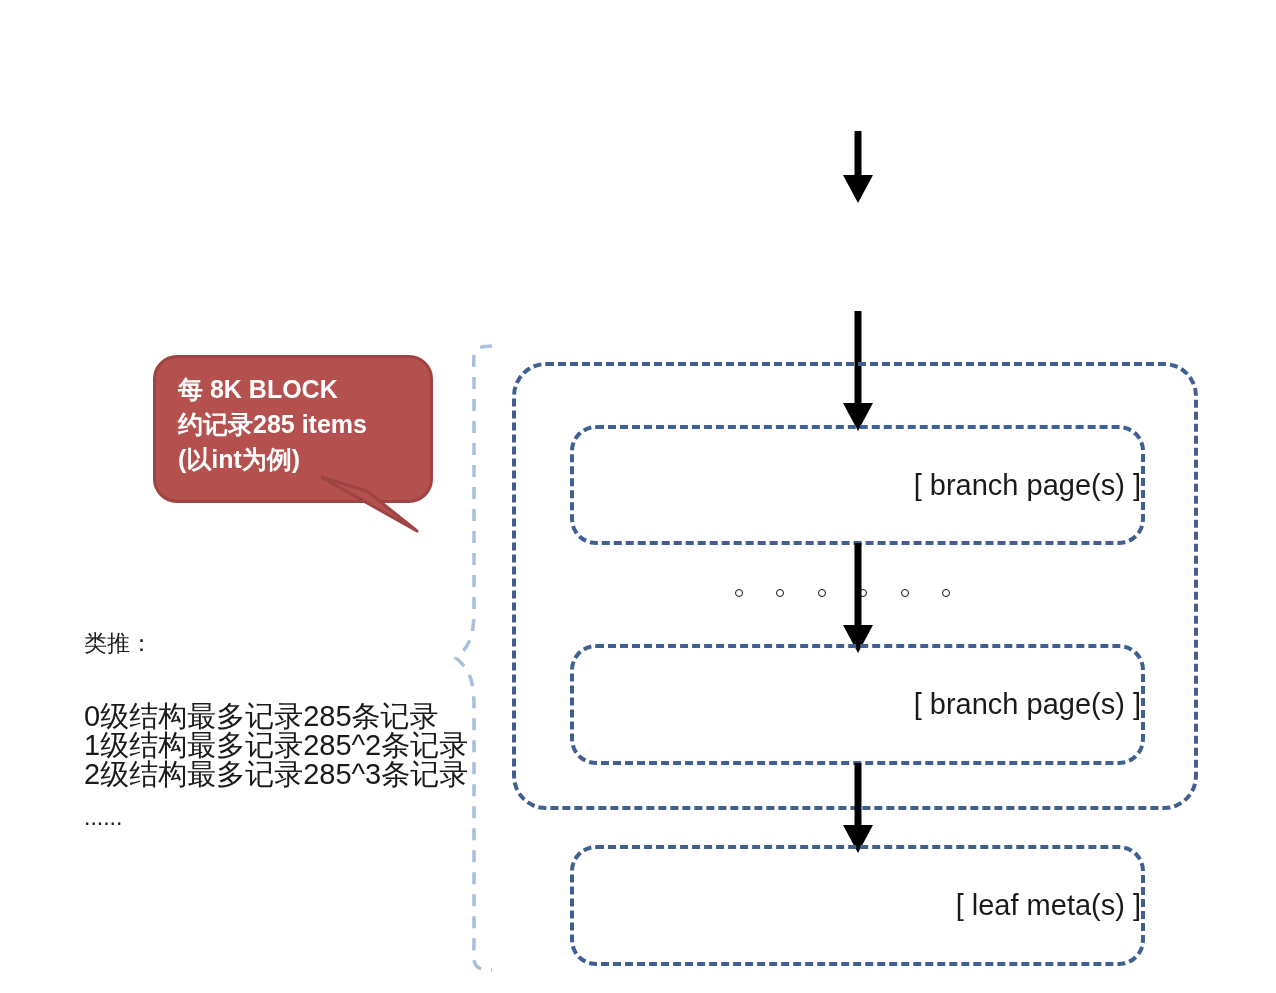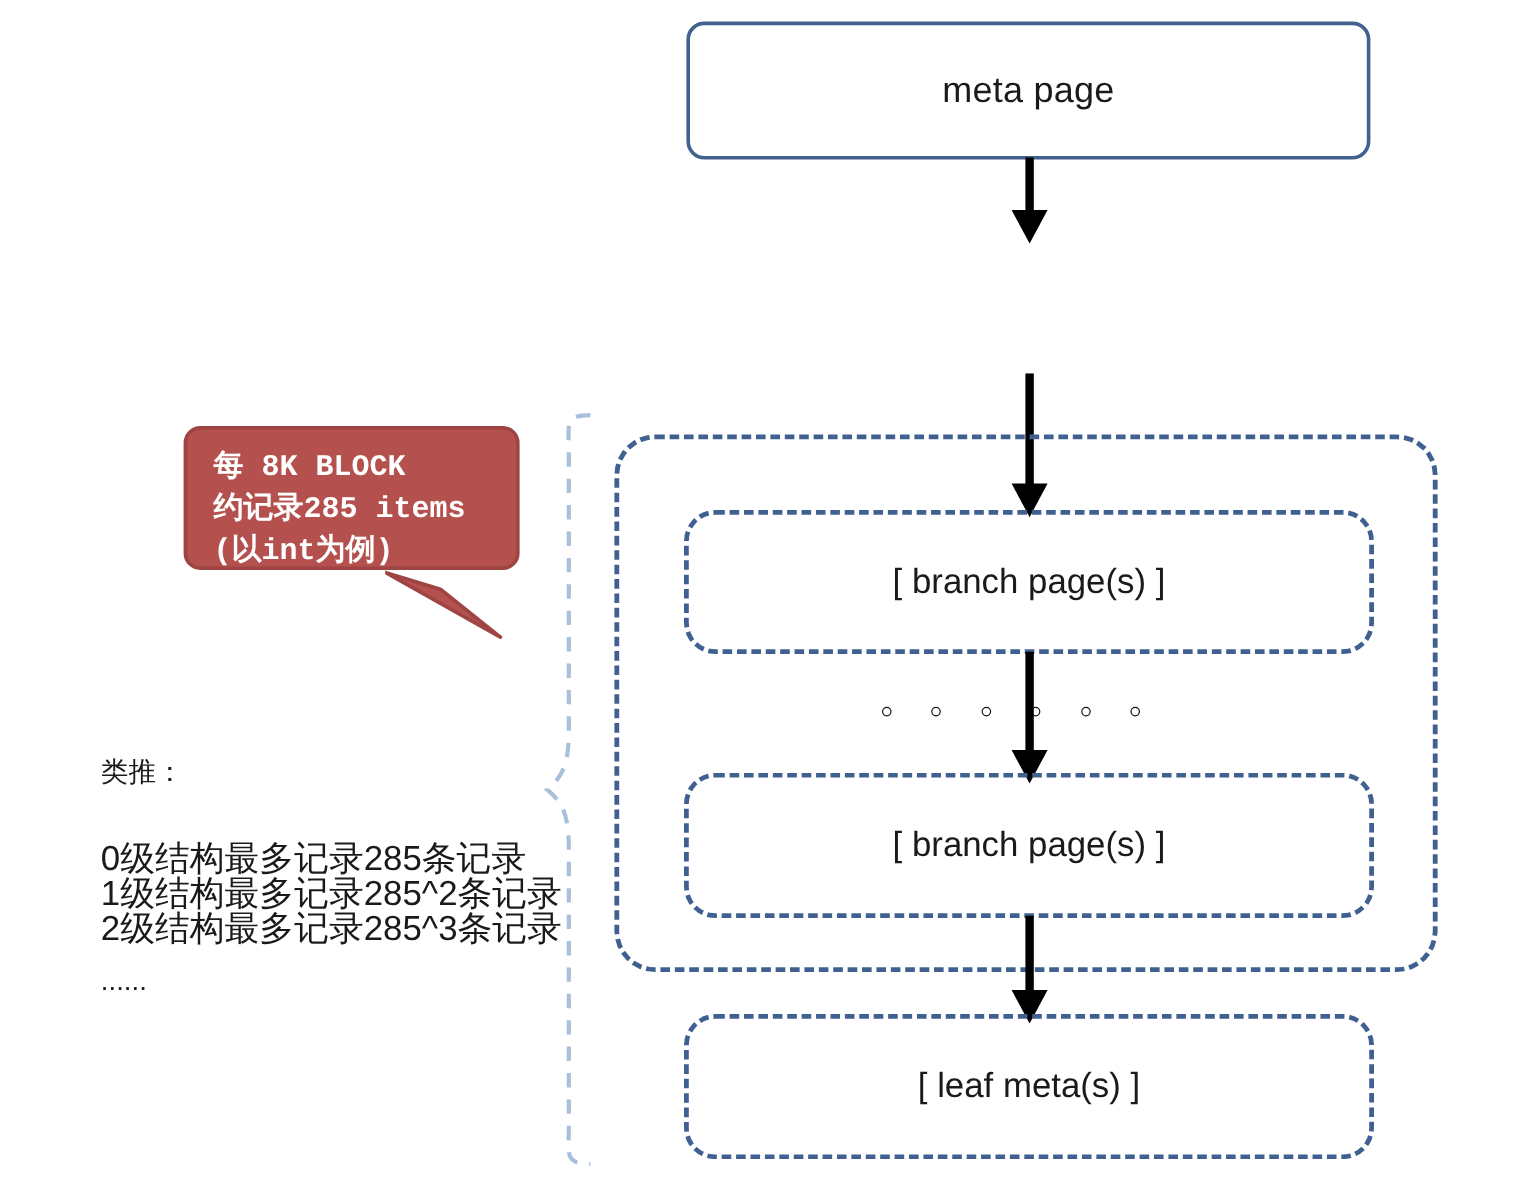--- a/index.html
+++ b/index.html
@@ -44,21 +44,21 @@
   .dashdot-box {
     position: absolute;
     box-sizing: border-box;
     border: 4px dashed #3F6091;
     border-radius: 26px;
     background: transparent;
   }
   .dashdot-inner {
     display: flex;
     align-items: center;
-    justify-content: center;
+    justify-content: flex-end;
   }
   .dashdot-inner .box-label {
     font-size: 29px;
     color: #1a1a1a;
     white-space: nowrap;
   }
 
   #branch-group-container {
     left: 512px; top: 362px; width: 686px; height: 448px;
     border-radius: 34px;
@@ -113,27 +113,26 @@
     position: absolute;
     left: 153px;
     top: 355px;
     width: 280px;
     height: 136px;
   }
   #block-callout .callout-body {
     position: absolute;
     left: 0; top: 0;
     width: 280px;
-    height: 120px;
+    height: 148px;
     box-sizing: border-box;
     background: #B4504E;
     border: 3px solid #9E4442;
-    border-radius: 14px;
+    border-radius: 24px;
     padding: 14px 20px 10px 22px;
-    font-family: Liberation Mono, monospace;
   }
   #block-callout .callout-line {
     color: #ffffff;
     font-size: 25px;
     line-height: 35px;
     white-space: nowrap;
     font-weight: 600;
   }
   #block-callout .callout-tail {
     position: absolute;
@@ -166,23 +165,20 @@
     font-size: 23px;
     line-height: 29px;
     margin-top: 14px;
   }
 </style>
 </head>
 <body>
 
 <div id="canvas">
 
-  <div class="page-box" id="meta-page-box">
-    <span class="box-label">meta page</span>
-  </div>
 
   <div class="arrow" id="arrow-meta-to-root">
     <svg width="40" height="72" viewBox="0 0 40 72" xmlns="http://www.w3.org/2000/svg">
       <line x1="20" y1="0" x2="20" y2="52" stroke="#000000" stroke-width="7"></line>
       <polygon points="20,72 5,44 35,44" fill="#000000"></polygon>
     </svg>
   </div>
 
 
   <div id="level-brace">

